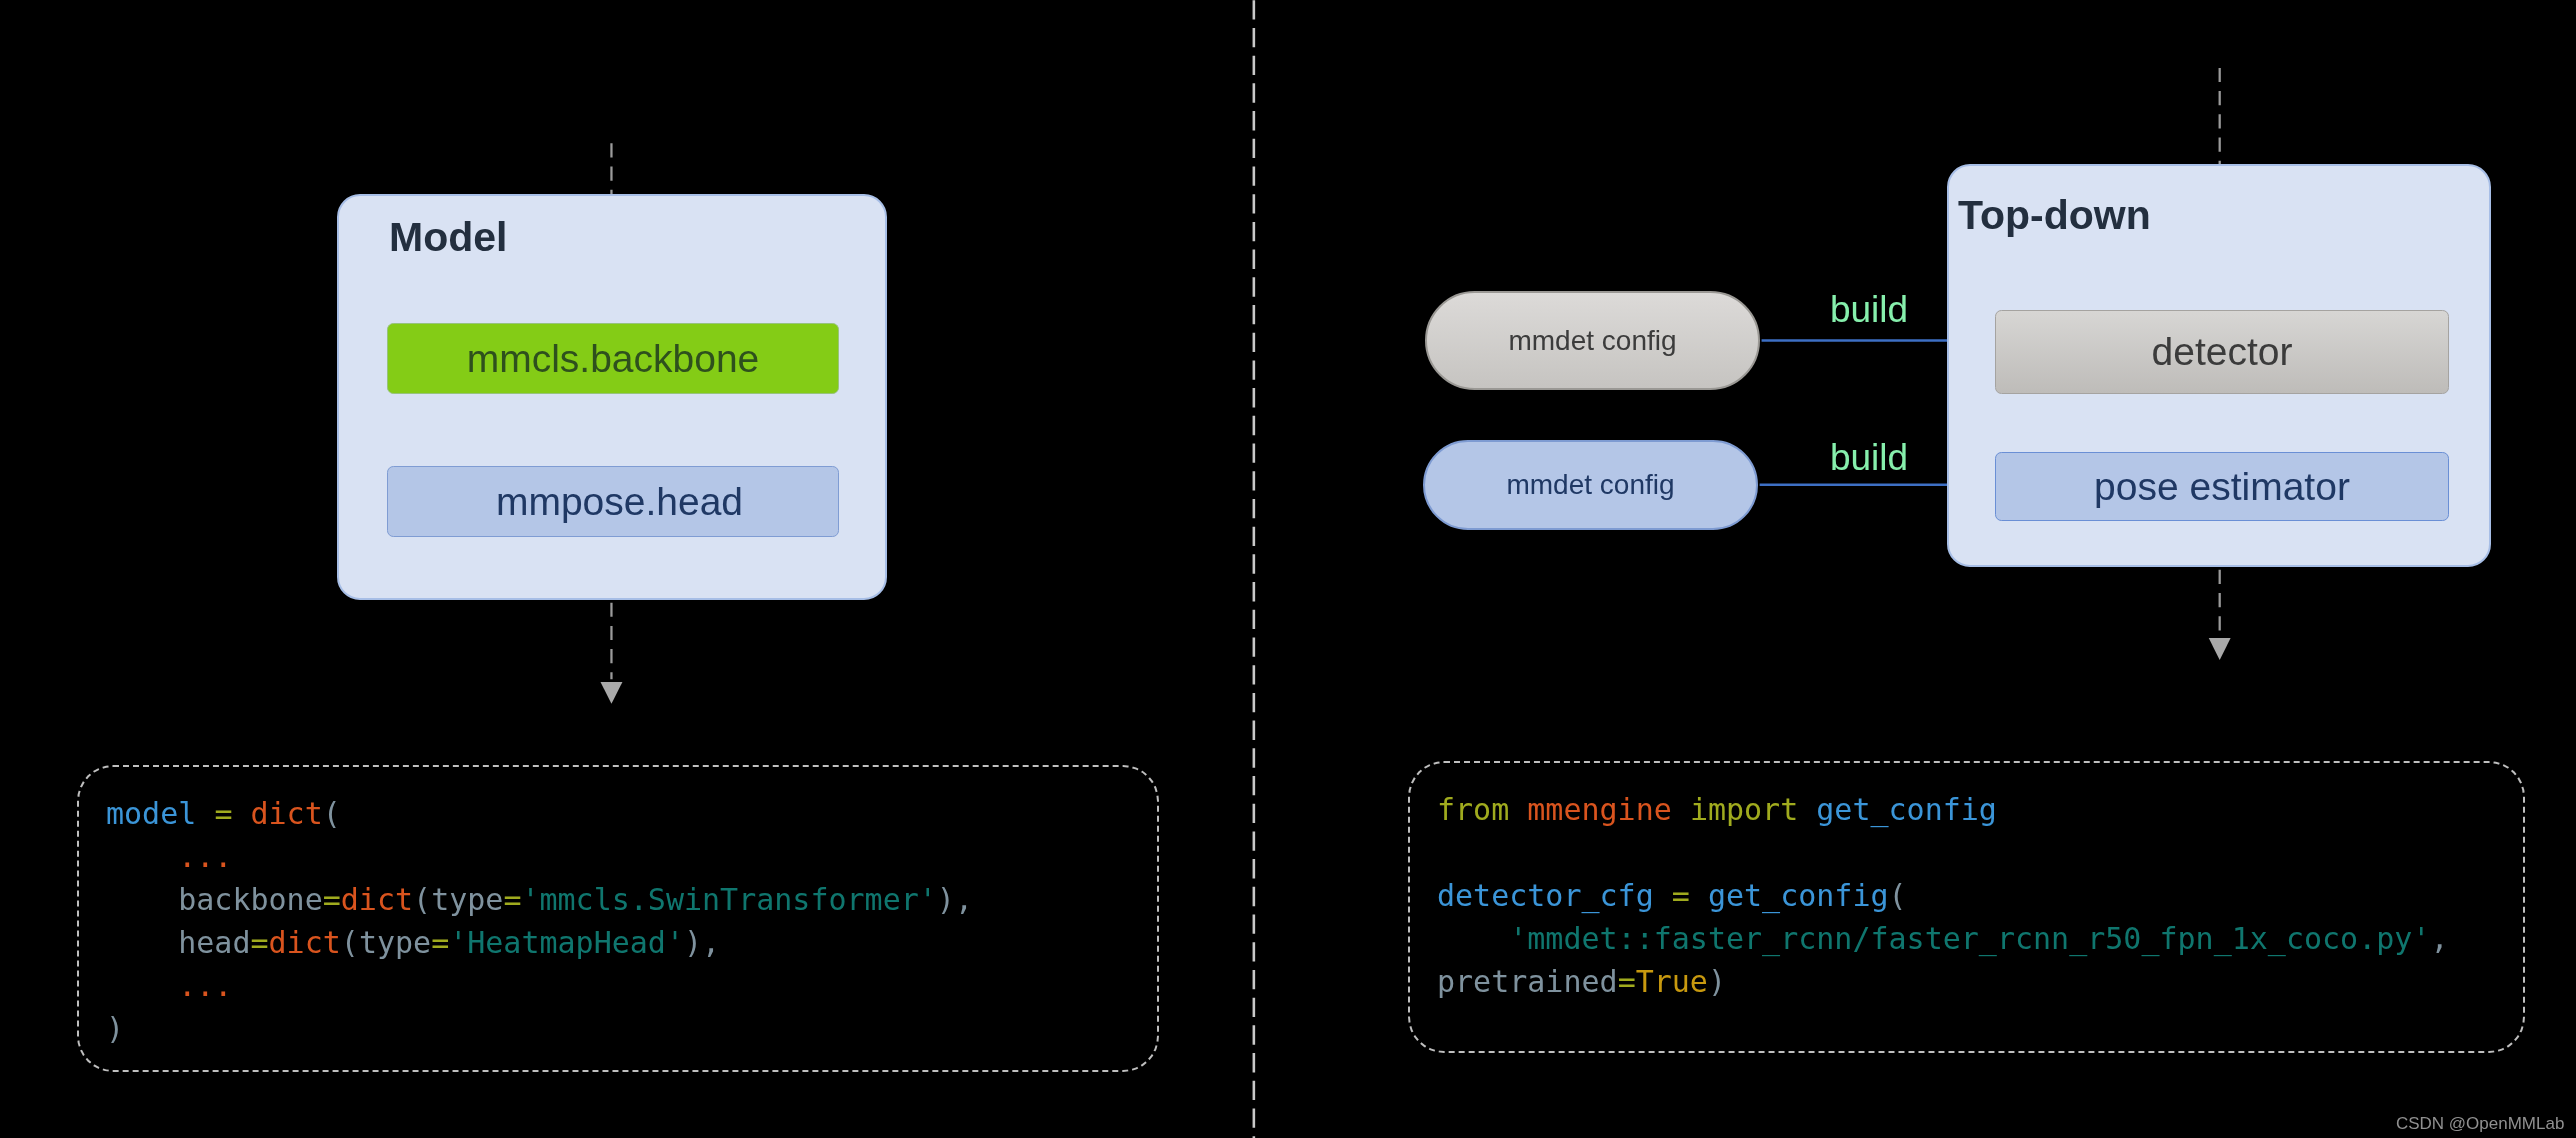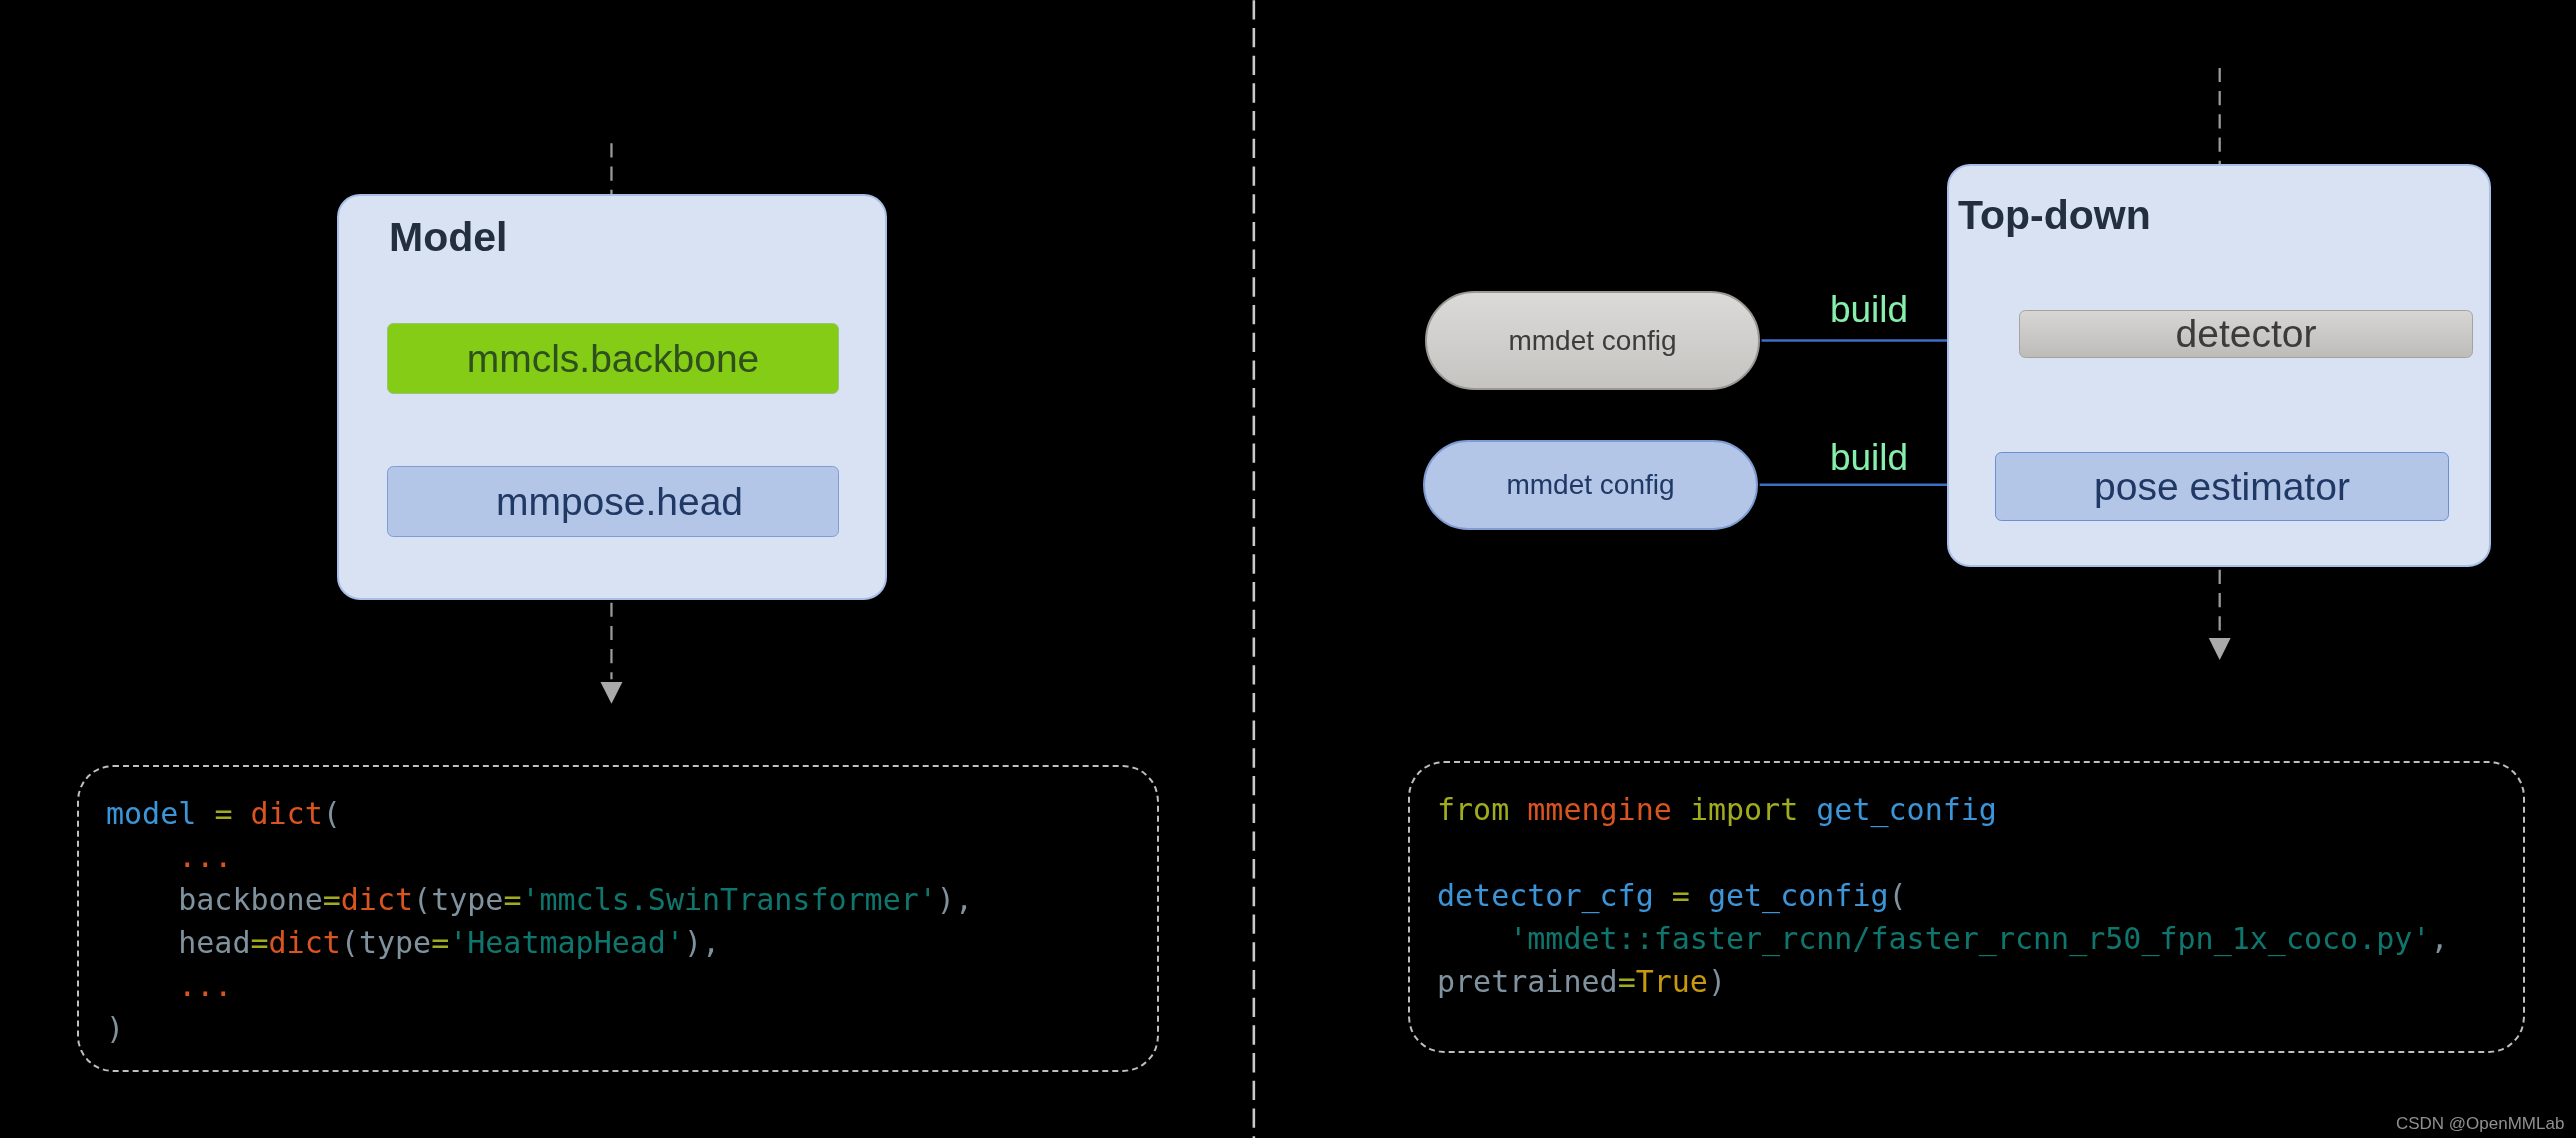--- a/index.html
+++ b/index.html
@@ -98,21 +98,21 @@
     </div>
     <div class="node node-blue" style="left:48px;top:270px;width:452px;height:71px;padding-left:13px;">
       <span>mmpose.head</span>
     </div>
   </div>
 
   <div class="code-block" style="left:77px;top:765px;width:1082px;height:307px;"><div class="code-line"><span class="tok-blue">model</span><span class="tok-plain"> </span><span class="tok-olive">=</span><span class="tok-plain"> </span><span class="tok-orange">dict</span><span class="tok-gray">(</span></div><div class="code-line"><span class="tok-plain">    </span><span class="tok-orange">...</span></div><div class="code-line"><span class="tok-plain">    </span><span class="tok-gray">backbone</span><span class="tok-olive">=</span><span class="tok-orange">dict</span><span class="tok-gray">(</span><span class="tok-gray">type</span><span class="tok-olive">=</span><span class="tok-teal">'mmcls.SwinTransformer'</span><span class="tok-gray">),</span></div><div class="code-line"><span class="tok-plain">    </span><span class="tok-gray">head</span><span class="tok-olive">=</span><span class="tok-orange">dict</span><span class="tok-gray">(</span><span class="tok-gray">type</span><span class="tok-olive">=</span><span class="tok-teal">'HeatmapHead'</span><span class="tok-gray">),</span></div><div class="code-line"><span class="tok-plain">    </span><span class="tok-orange">...</span></div><div class="code-line"><span class="tok-gray">)</span></div></div>
 
   <div class="panel" style="left:1947px;top:164px;width:544px;height:403px;">
     <div class="panel-title" style="left:9px;top:26px;">Top-down</div>
-    <div class="node node-gray" style="left:46px;top:144px;width:454px;height:48px;margin-left:24px;">
+    <div class="node node-gray" style="left:46px;top:144px;width:454px;height:84px;">
       <span>detector</span>
     </div>
     <div class="node node-pose" style="left:46px;top:286px;width:454px;height:69px;justify-content:center;">
       <span>pose estimator</span>
     </div>
   </div>
 
   <div class="pill pill-gray" style="left:1425px;top:291px;width:335px;height:99px;">
     <span>mmdet config</span>
   </div>

